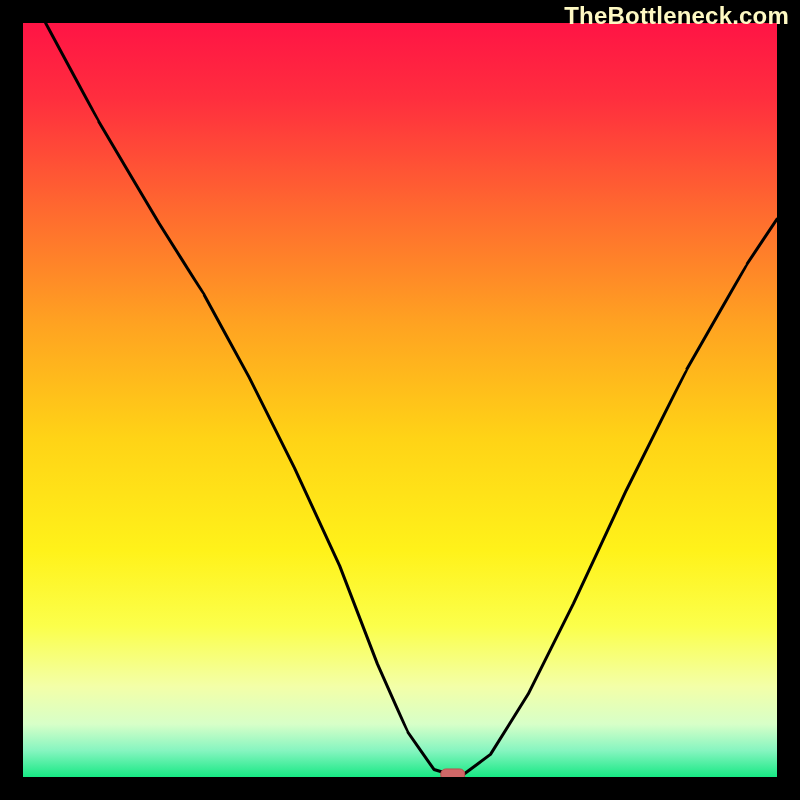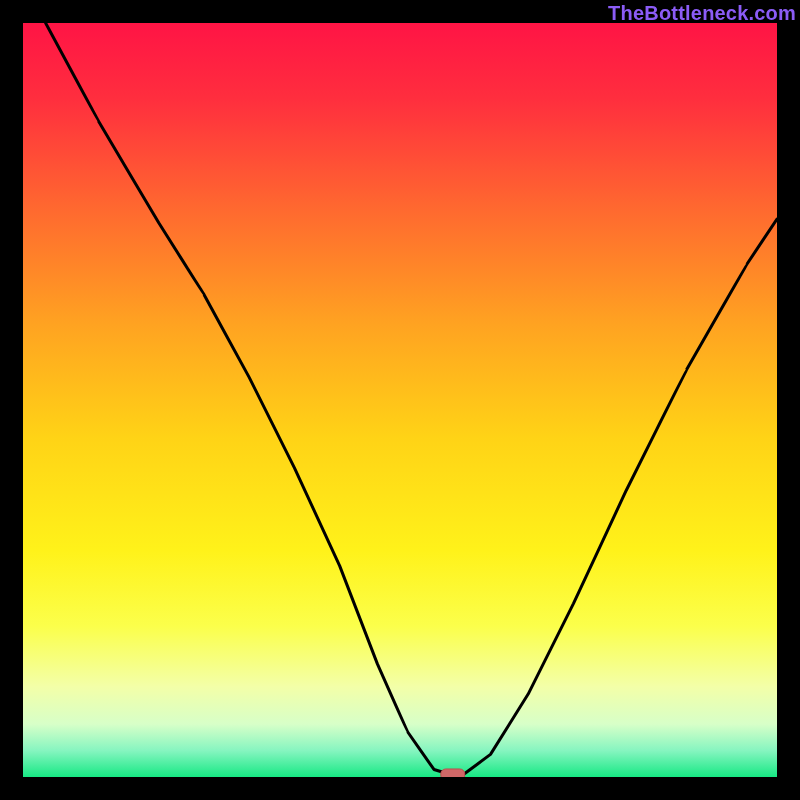--- a/index.html
+++ b/index.html
@@ -13,23 +13,23 @@
   }
   .frame {
     position: relative;
     width: 800px;
     height: 800px;
     background: #000;
   }
   .watermark {
     position: absolute;
     top: 2px;
-    right: 4px;
-    color: #8b5cf6;
-    font-size: 20px;
+    right: 11px;
+    color: #fef9c3;
+    font-size: 24px;
     font-weight: 600;
     letter-spacing: 0.2px;
     z-index: 10;
   }
   .plot-area {
     position: absolute;
     left: 23px;
     top: 23px;
     width: 754px;
     height: 754px;

